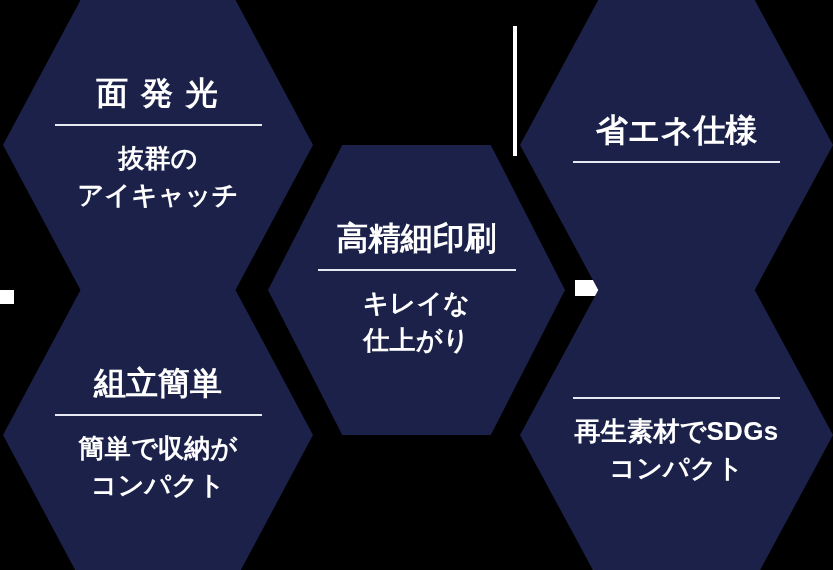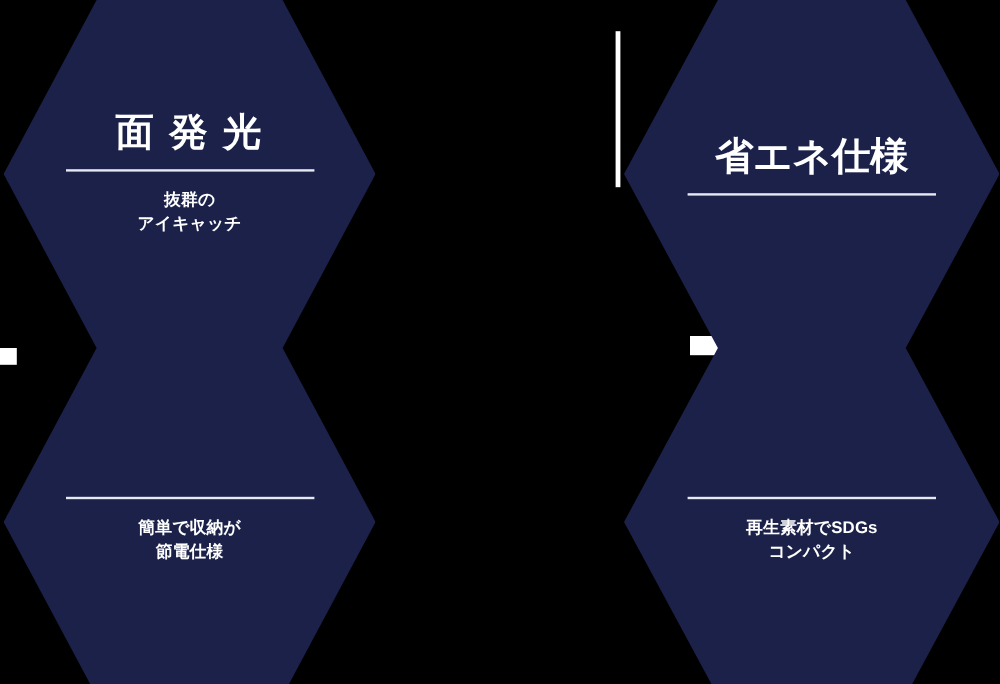--- a/index.html
+++ b/index.html
@@ -58,21 +58,21 @@
     width: 207px;
     height: 2px;
     background: #e6e8f2;
     margin: 13px 0 14px 0;
     border: 0;
   }
 
   .hex-sub {
     color: #ffffff;
     font-weight: 700;
-    font-size: 14px;
+    font-size: 26px;
     line-height: 1.42;
     letter-spacing: 0.01em;
     text-align: center;
     white-space: pre-line;
     margin: 0;
   }
 
   
   #hex-surface-light { left: 3px;   top: 0px;   width: 310px; height: 290px; }
   #hex-energy-saving { left: 520px; top: 0px;   width: 313px; height: 290px; }
@@ -120,26 +120,35 @@
     </div>
   </div>
 
   <div class="hex" id="hex-energy-saving">
     <div class="hex-inner">
       <div class="hex-title tight">省エネ仕様</div>
       <div class="hex-rule"></div>
     </div>
   </div>
 
+  <div class="hex" id="hex-hq-printing">
+    <div class="hex-inner">
+      <div class="hex-title tight">高精細印刷</div>
+      <div class="hex-rule"></div>
+      <div class="hex-sub">キレイな
+仕上がり</div>
+    </div>
+  </div>
 
   <div class="hex" id="hex-easy-assembly">
     <div class="hex-inner">
+      <div class="hex-title tight">組立簡単</div>
       <div class="hex-rule"></div>
       <div class="hex-sub">簡単で収納が
-節電仕様</div>
+コンパクト</div>
     </div>
   </div>
 
   <div class="hex" id="hex-eco-friendly">
     <div class="hex-inner">
       <div class="hex-rule"></div>
       <div class="hex-sub">再生素材でSDGs
 コンパクト</div>
     </div>
   </div>

